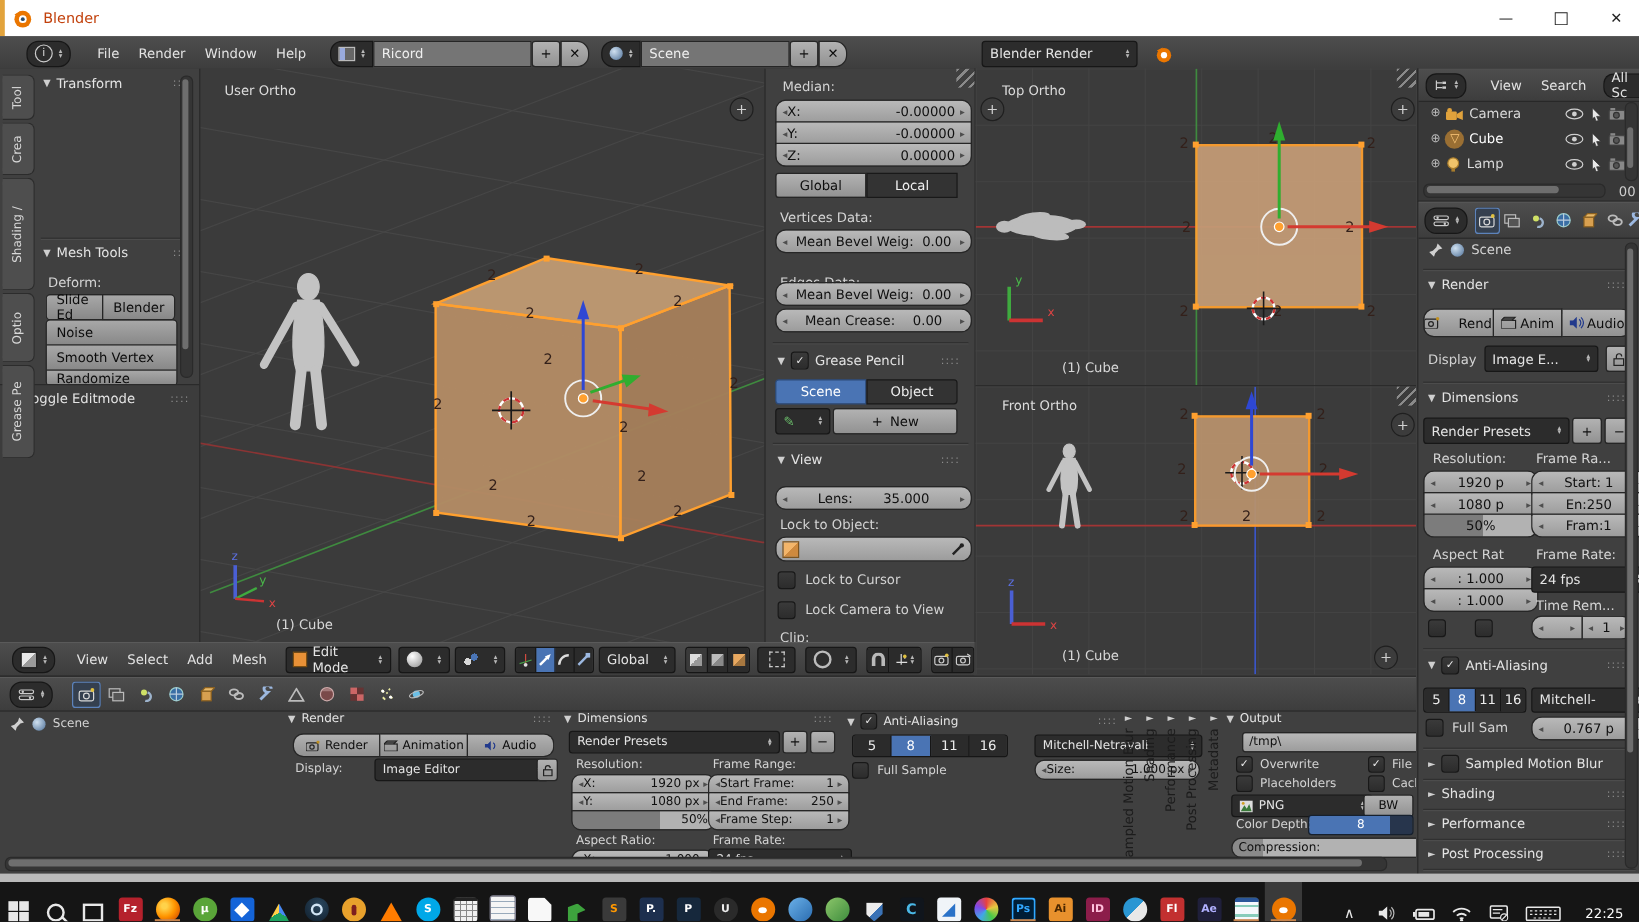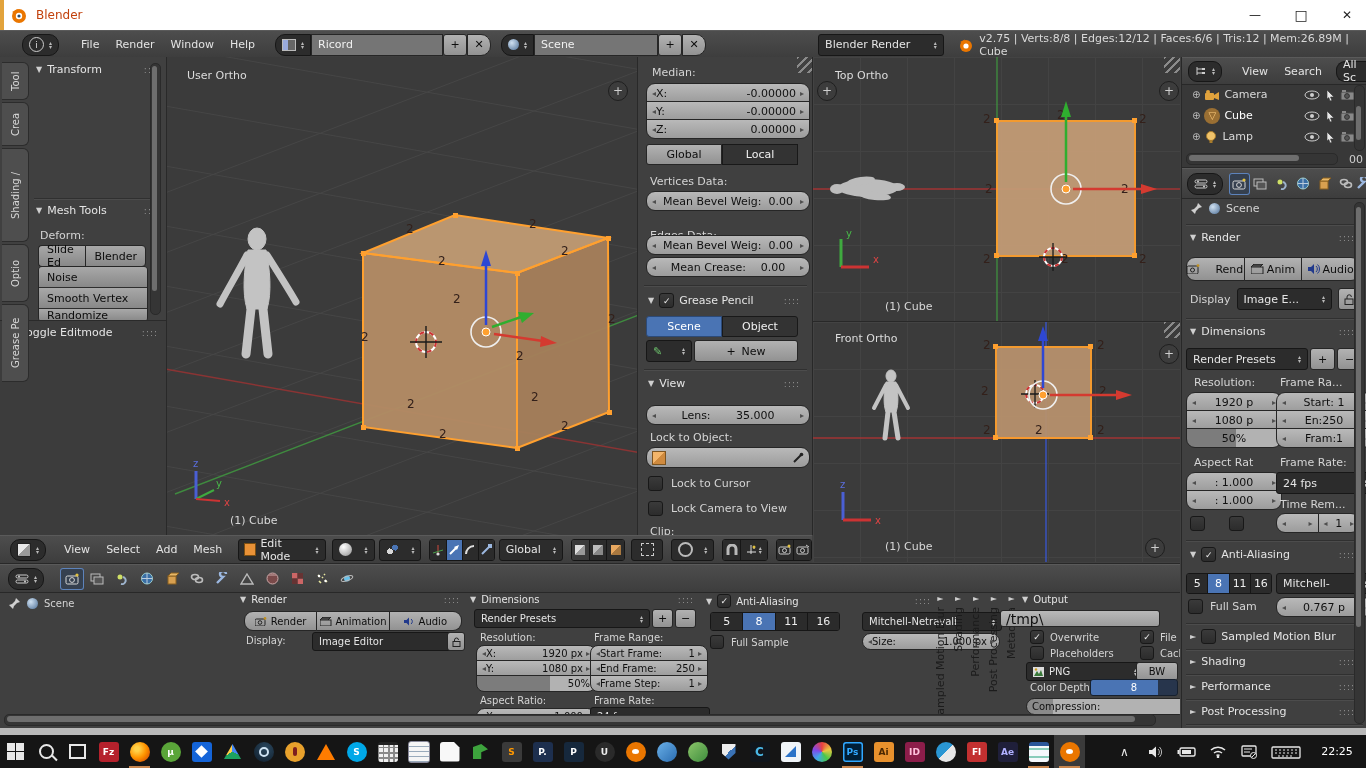--- a/index.html
+++ b/index.html
@@ -58,21 +58,21 @@
 
   
   .tico{width:24px;height:22px;display:flex;align-items:center;justify-content:center;border-radius:3px;}
   .tico.on{background:#35404f;box-shadow:inset 0 0 0 1px #5d83bb;}
 
   
   .vlab{writing-mode:vertical-rl;transform:rotate(180deg);color:#1c1c1c;font-size:11px;}
 
   
   #taskbar{position:absolute;left:0;top:735px;width:1366px;height:33px;background:#151515;display:flex;align-items:center;}
-  .tb{width:31px;height:33px;display:flex;align-items:center;justify-content:center;position:relative;flex:none;}
+  .tb{width:31px;height:33px;display:flex;align-items:flex-end;justify-content:center;position:relative;flex:none;}
   .run::after{content:"";position:absolute;left:5px;right:5px;bottom:0;height:2px;background:#c8854d;}
   .ti{width:20px;height:20px;border-radius:3px;display:flex;align-items:center;justify-content:center;font-size:9px;font-weight:bold;color:#fff;}
   .circ{border-radius:50%!important;}
   .tray{color:#e8e8e8;font-size:12px;}
 </style>
 </head>
 <body>
 
 <div id="app">
 
@@ -135,21 +135,20 @@
       <span class="ddar">
           <span>▴</span>
           <span>▾</span>
         </span>
     </div>
     <svg width="16" height="16" style="margin-left:14px">
       <circle cx="8" cy="9" r="6" fill="#ea7600"></circle>
         <circle cx="8" cy="9" r="2.6" fill="#fff"></circle>
         <path d="M2,5 L7,2.5 L5.5,7 Z" fill="#ea7600"></path>
     </svg>
-    <span style="color:#d9d9d9;margin-left:6px">v2.75 | Verts:8/8 | Edges:12/12 | Faces:6/6 | Tris:12 | Mem:26.89M | Cube</span>
   </div>
 
   <div id="workspace" style="position:absolute;left:0;top:57px;width:1366px;height:671px;background:#404040">
 
     <div class="region vpbg" style="left:0;top:0;width:812px;height:478px;border-right:1px solid #282828">
       <svg width="812" height="478">
 
         <path d="M165,136 L812,-113 M165,196 L812,-53 M165,256 L812,7 M165,316 L812,67 M165,376 L812,127 M165,436 L812,187 M165,496 L812,247 M165,556 L812,307 M165,616 L812,367 M165,676 L812,427" stroke="#464646" fill="none"></path>
         <path d="M165,-71 L812,43 M165,-11 L812,103 M165,49 L812,163 M165,109 L812,223 M165,169 L812,283 M165,229 L812,343 M165,289 L812,403 M165,349 L812,463 M165,409 L812,523 M165,469 L812,583" stroke="#464646" fill="none"></path>
 
@@ -1218,21 +1217,21 @@
         <div style="width:17px;display:flex;flex-direction:column;align-items:center">
             <span class="tri">►</span>
             <span class="vlab" style="margin-top:4px">Metadata</span>
           </div>
       </div>
 
       <div class="ph abs" style="left:1022px;top:30px;width:150px;font-size:10px">
         <span class="tri">▼</span>
           <span>Output</span>
       </div>
-      <div class="pill abs" style="left:1000px;top:46px;width:148px;height:15px;font-size:14px;justify-content:flex-start;border-radius:3px">
+      <div class="pill abs" style="left:1035px;top:46px;width:148px;height:15px;font-size:10px;justify-content:flex-start;border-radius:3px">
           <span>/tmp\</span>
         </div>
       <div class="abs flex" style="left:1030px;top:66px;gap:6px">
         <span class="chk" style="width:12px;height:12px">✓</span>
         <span class="lab" style="font-size:10px">Overwrite</span>
       </div>
       <div class="abs flex" style="left:1140px;top:66px;gap:6px">
         <span class="chk" style="width:12px;height:12px">✓</span>
         <span class="lab" style="font-size:10px;white-space:nowrap">File Ex</span>
       </div>

